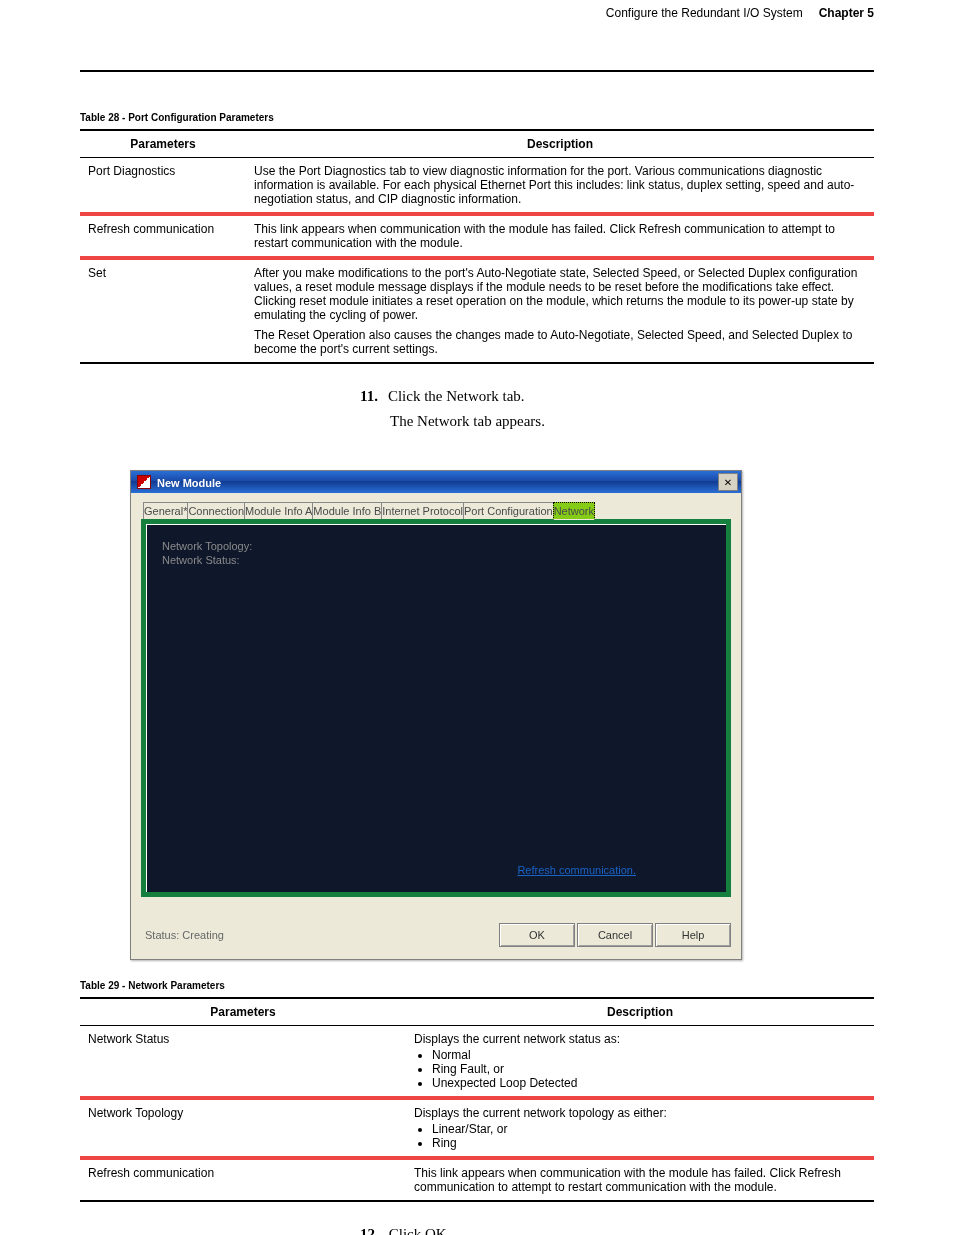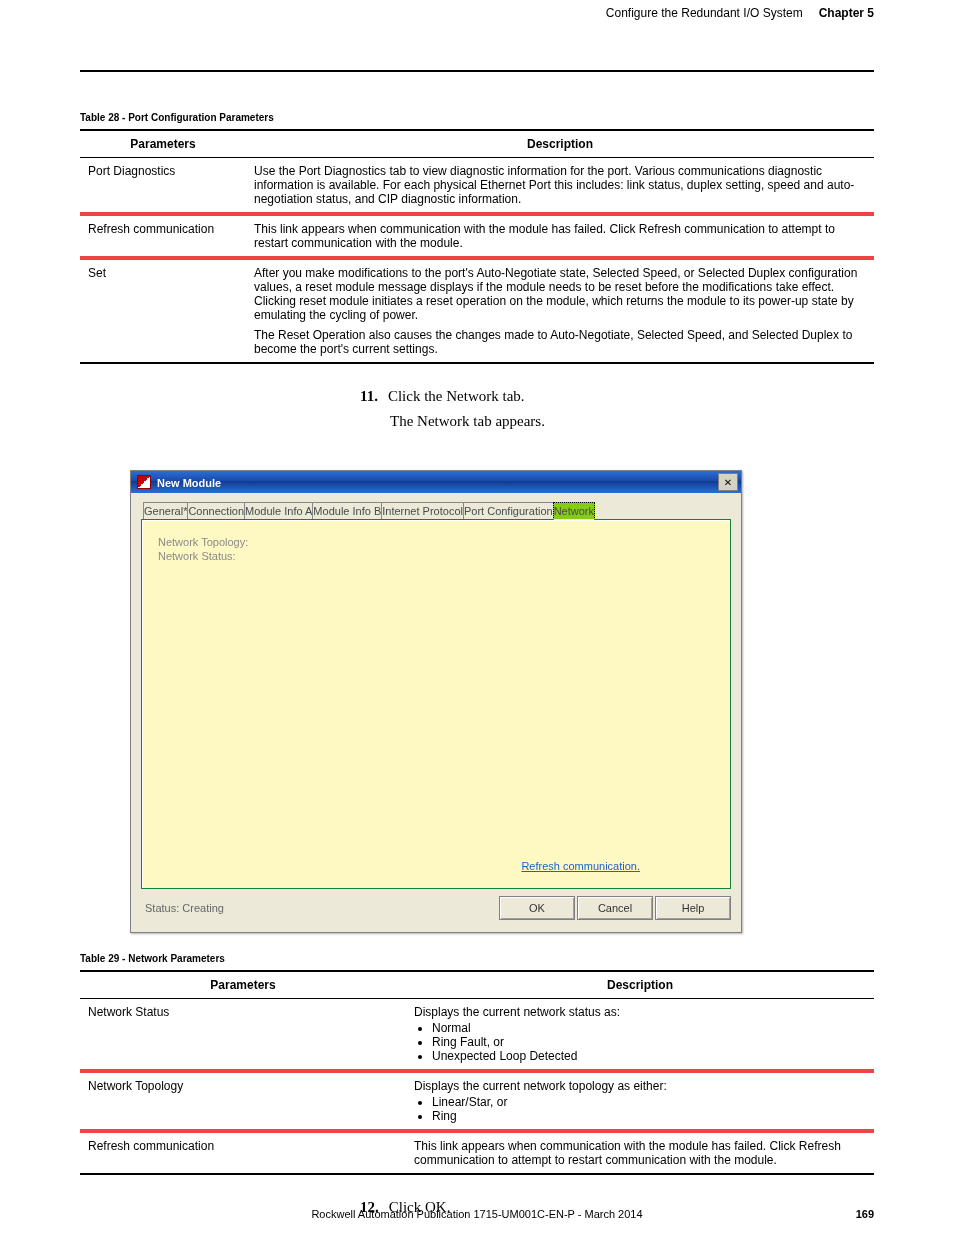--- a/index.html
+++ b/index.html
@@ -22,21 +22,21 @@
     .dialog-wrap { margin:40px 80px 20px 130px; }
     .dialog { width:610px; border:1px solid #808080; background:#ece9d8; font-family: Tahoma, sans-serif; font-size:11px; color:#333; box-shadow:1px 1px 2px rgba(0,0,0,0.3); }
     .titlebar { height:22px; background:linear-gradient(to bottom,#2a6fd6 0%,#1a4aa8 45%,#103a90 46%,#2a6fd6 100%); display:flex; align-items:center; justify-content:space-between; padding:0 3px 0 6px; }
     .titlebar .t-left { display:flex; align-items:flex-end; gap:6px; }
     .titlebar .t-icon { width:12px; height:12px; background:linear-gradient(135deg,#c00 0%, #c00 50%, #fff 50%, #fff 100%); border:1px solid #800; }
     .titlebar .t-text { color:#fff; font-weight:bold; font-size:11px; }
     .close-btn { width:18px; height:16px; background:#d6d2c4; border:1px solid #808080; display:flex; align-items:center; justify-content:center; font-size:10px; font-family:sans-serif; color:#000; }
     .tabbar { display:flex; padding:8px 8px 0 12px; position:relative; }
     .tab { padding:2px 0; border:1px solid #888; border-bottom:none; background:#ece9d8; font-size:11px; position:relative; top:1px; margin-right:-1px; color:#4a4a4a; }
     .tab.active { background:#84cc16; border:1px dotted #000; border-bottom:1px solid #ece9d8; z-index:2; }
-    .tabpanel { border:1px solid #15803d; margin:0 10px 1px 10px; padding:14px 16px; height:340px; background:#fef9c3; color:#8a8a8a; position:relative; box-shadow: inset 1px 1px 0 #fff; }
+    .tabpanel { border:5px solid #15803d; margin:0 10px 20px 10px; padding:14px 16px; height:340px; background:#0f172a; color:#8a8a8a; position:relative; box-shadow: inset 1px 1px 0 #fff; }
     .tabpanel .row-fld { font-size:11px; margin:2px 0; }
     .refresh-link { position:absolute; bottom:16px; right:90px; color:#1a63c7; text-decoration:underline; font-size:11px; }
     .dlg-footer { display:flex; align-items:center; justify-content:space-between; padding:6px 10px 12px 14px; }
     .dlg-footer .status { font-size:11px; color:#666; }
     .dlg-footer .btns { display:flex; gap:2px; }
     .dlg-btn { width:74px; height:22px; border:1px solid #808080; background:#ece9d8; font-size:11px; display:flex; align-items:center; justify-content:center; box-shadow: inset 1px 1px 0 #fff, inset -1px -1px 0 #a0a0a0; }
     ul.cell-list { margin:2px 0 0 0; padding:0 0 0 18px; }
     ul.cell-list li { margin:0; padding:0; }
     .footer { position:absolute; bottom:40px; left:0; right:0; display:flex; justify-content:center; font-size:11px; }
     .footer .pg { position:absolute; right:80px; font-weight:bold; }

